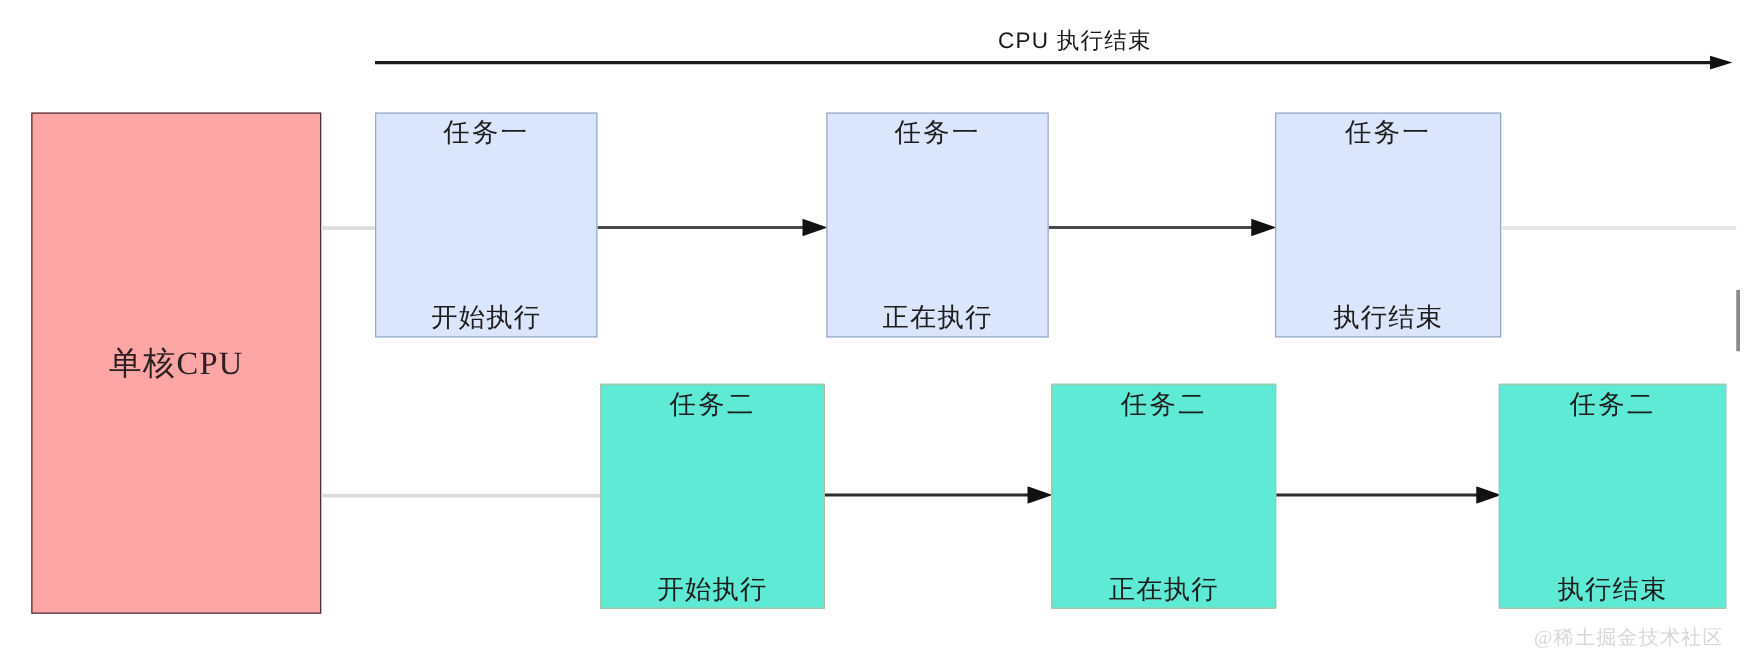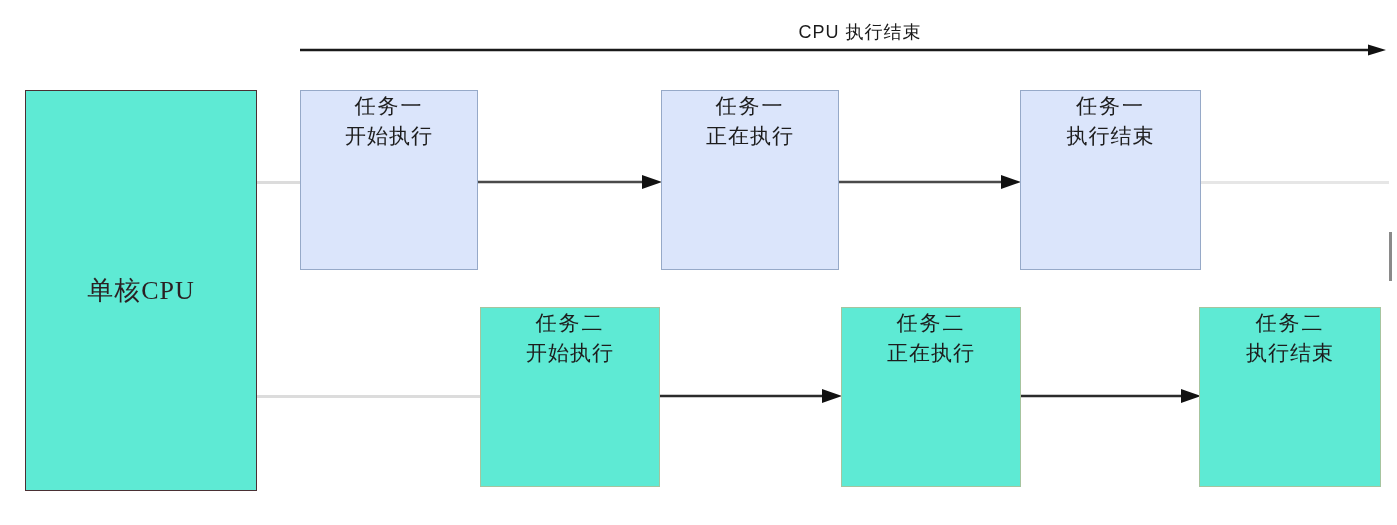--- a/index.html
+++ b/index.html
@@ -39,21 +39,21 @@
     height: 12px;
   }
 
   
   .cpu-box {
     position: absolute;
     left: 25px;
     top: 90px;
     width: 232px;
     height: 401px;
-    background: #5eead4;
+    background: #fca5a5;
     border: 1.5px solid #4a3034;
     box-sizing: border-box;
     display: flex;
     align-items: center;
     justify-content: center;
   }
   .cpu-box .label {
     font-size: 26px;
     color: #2b1f22;
     font-family: "Liberation Serif", "DejaVu Serif", serif;
@@ -61,21 +61,21 @@
     white-space: nowrap;
   }
 
   
   .task-box {
     position: absolute;
     box-sizing: border-box;
     display: flex;
     flex-direction: column;
     align-items: center;
-    justify-content: flex-start;
+    justify-content: space-between;
     line-height: 1.45;
     font-size: 21px;
     letter-spacing: 2px;
     color: #1d1d1d;
     font-family: "Liberation Serif", "DejaVu Serif", serif;
   }
   .task-box.blue {
     background: #dbe5fb;
     border: 1.5px solid #96a9c8;
   }
@@ -183,14 +183,15 @@
   <svg class="conn-arrow" style="left:1021px; top:389px; width:180px;" viewBox="0 0 180 14" preserveAspectRatio="none">
     <line x1="0" y1="7" x2="162" y2="7" stroke="#2b2b2b" stroke-width="2.4"></line>
     <polygon points="160,0 180,7 160,14" fill="#111111"></polygon>
   </svg>
 
   <div class="task-box green" style="left:1199px; top:307px; width:182px; height:180px;">
     <span>任务二</span>
     <span class="line2">执行结束</span>
   </div>
 
+  <div class="watermark">@稀土掘金技术社区</div>
 
 </div>
 
 </body></html>

